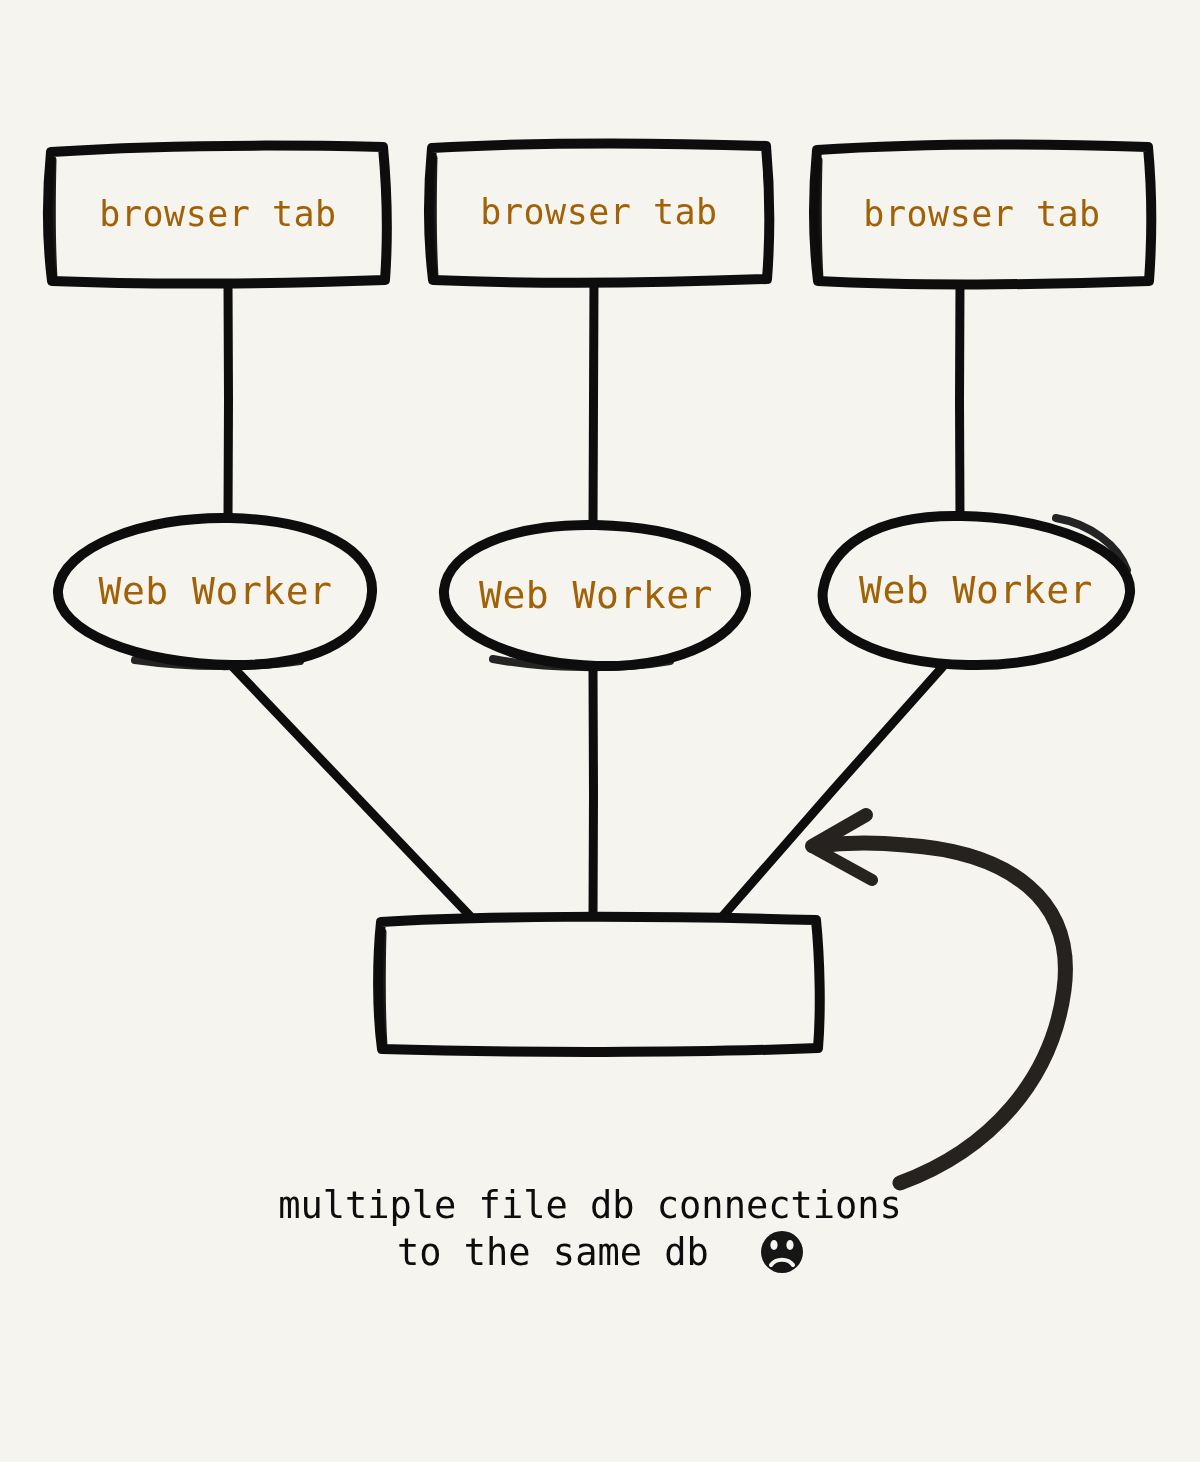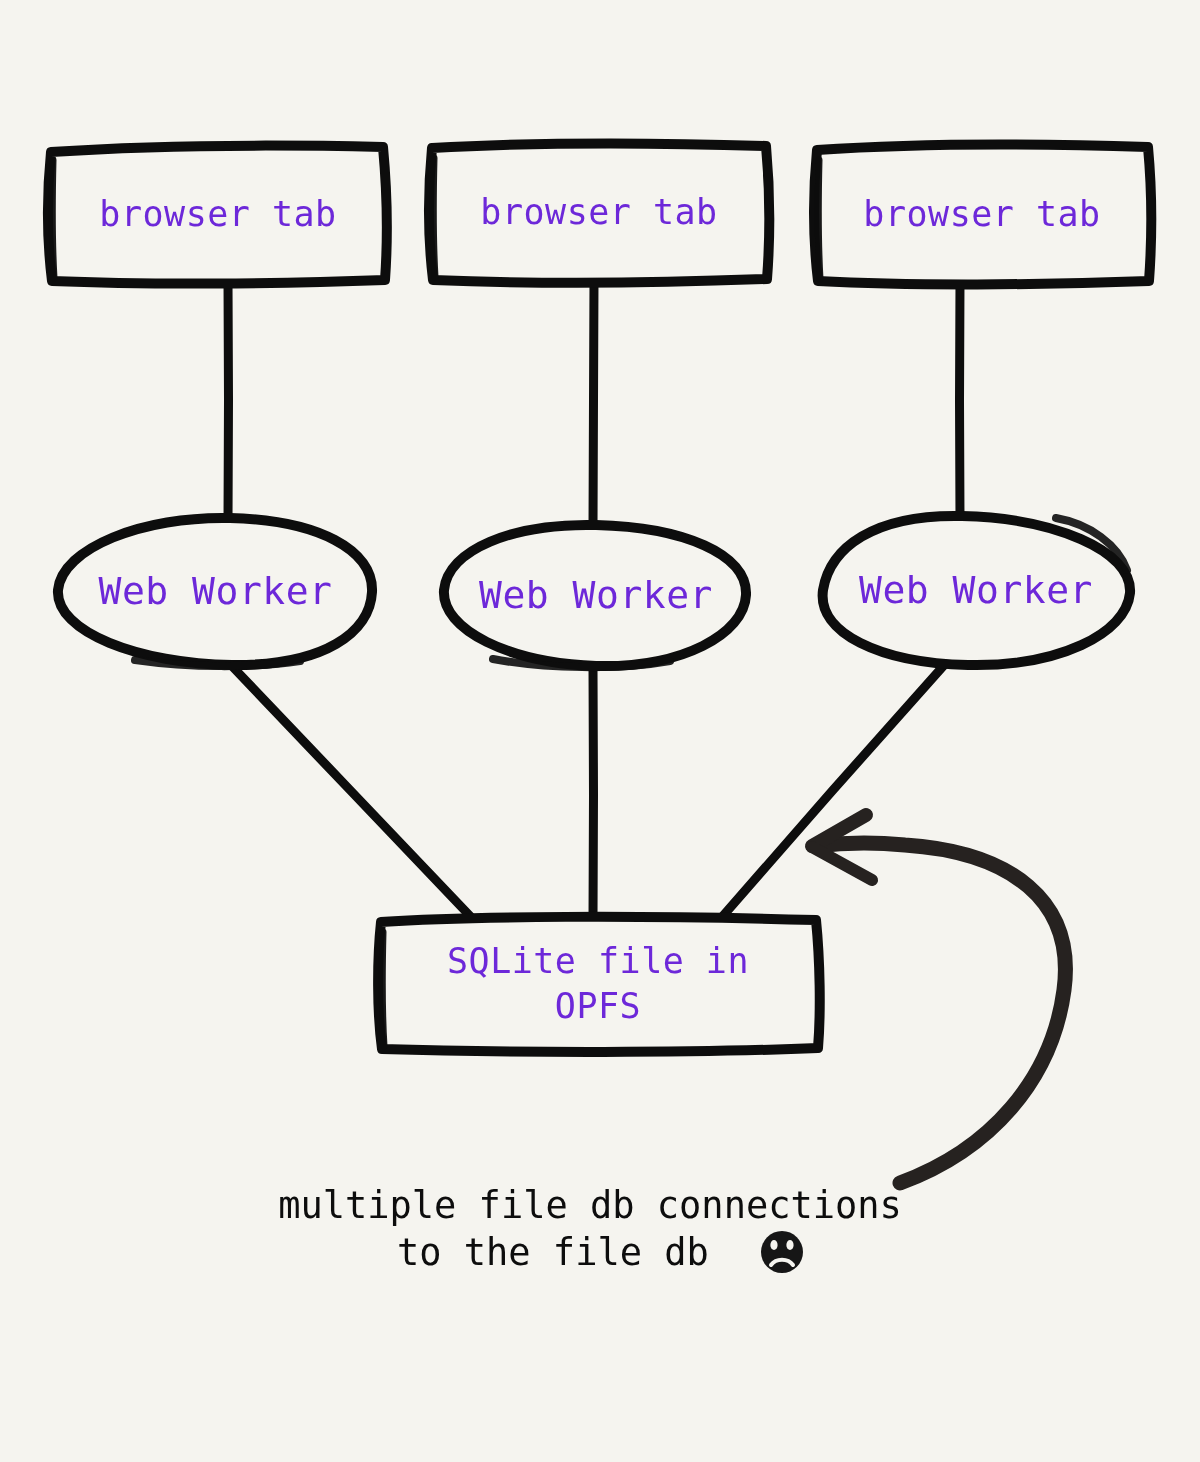--- a/index.html
+++ b/index.html
@@ -22,21 +22,21 @@
     width: 1200px;
     height: 1462px;
   }
   .node-label {
     position: absolute;
     display: flex;
     align-items: center;
     justify-content: center;
     text-align: center;
     font-family: "DejaVu Sans Mono", "Liberation Mono", monospace;
-    color: #6d28d9;
+    color: #a16207;
     white-space: pre-line;
     pointer-events: none;
     line-height: 1.30;
   }
   .tab-label {
     font-size: 35px;
     letter-spacing: 0.5px;
   }
   .worker-label {
     font-size: 38px;
@@ -167,24 +167,22 @@
   <div class="node-label tab-label" style="left:428px; top:143px; width:342px; height:140px;">browser tab</div>
 
   <div class="node-label tab-label" style="left:813px; top:145px; width:338px; height:140px;">browser tab</div>
 
   <div class="node-label worker-label" style="left:58px; top:518px; width:315px; height:148px;">Web Worker</div>
 
   <div class="node-label worker-label" style="left:444px; top:524px; width:304px; height:143px;">Web Worker</div>
 
   <div class="node-label worker-label" style="left:820px; top:516px; width:312px; height:150px;">Web Worker</div>
 
-  <div class="node-label db-label" style="left:378px; top:918px; width:440px; height:132px;">SQLite file in
-OPFS</div>
 
   <div class="caption">
     <div>multiple file db connections</div>
     <div>
-      <span>to the file db</span>
+      <span>to the same db</span>
       <span style="display:inline-block;width:52px;"></span>
     </div>
   </div>
 
 </div>
 
 </body></html>

